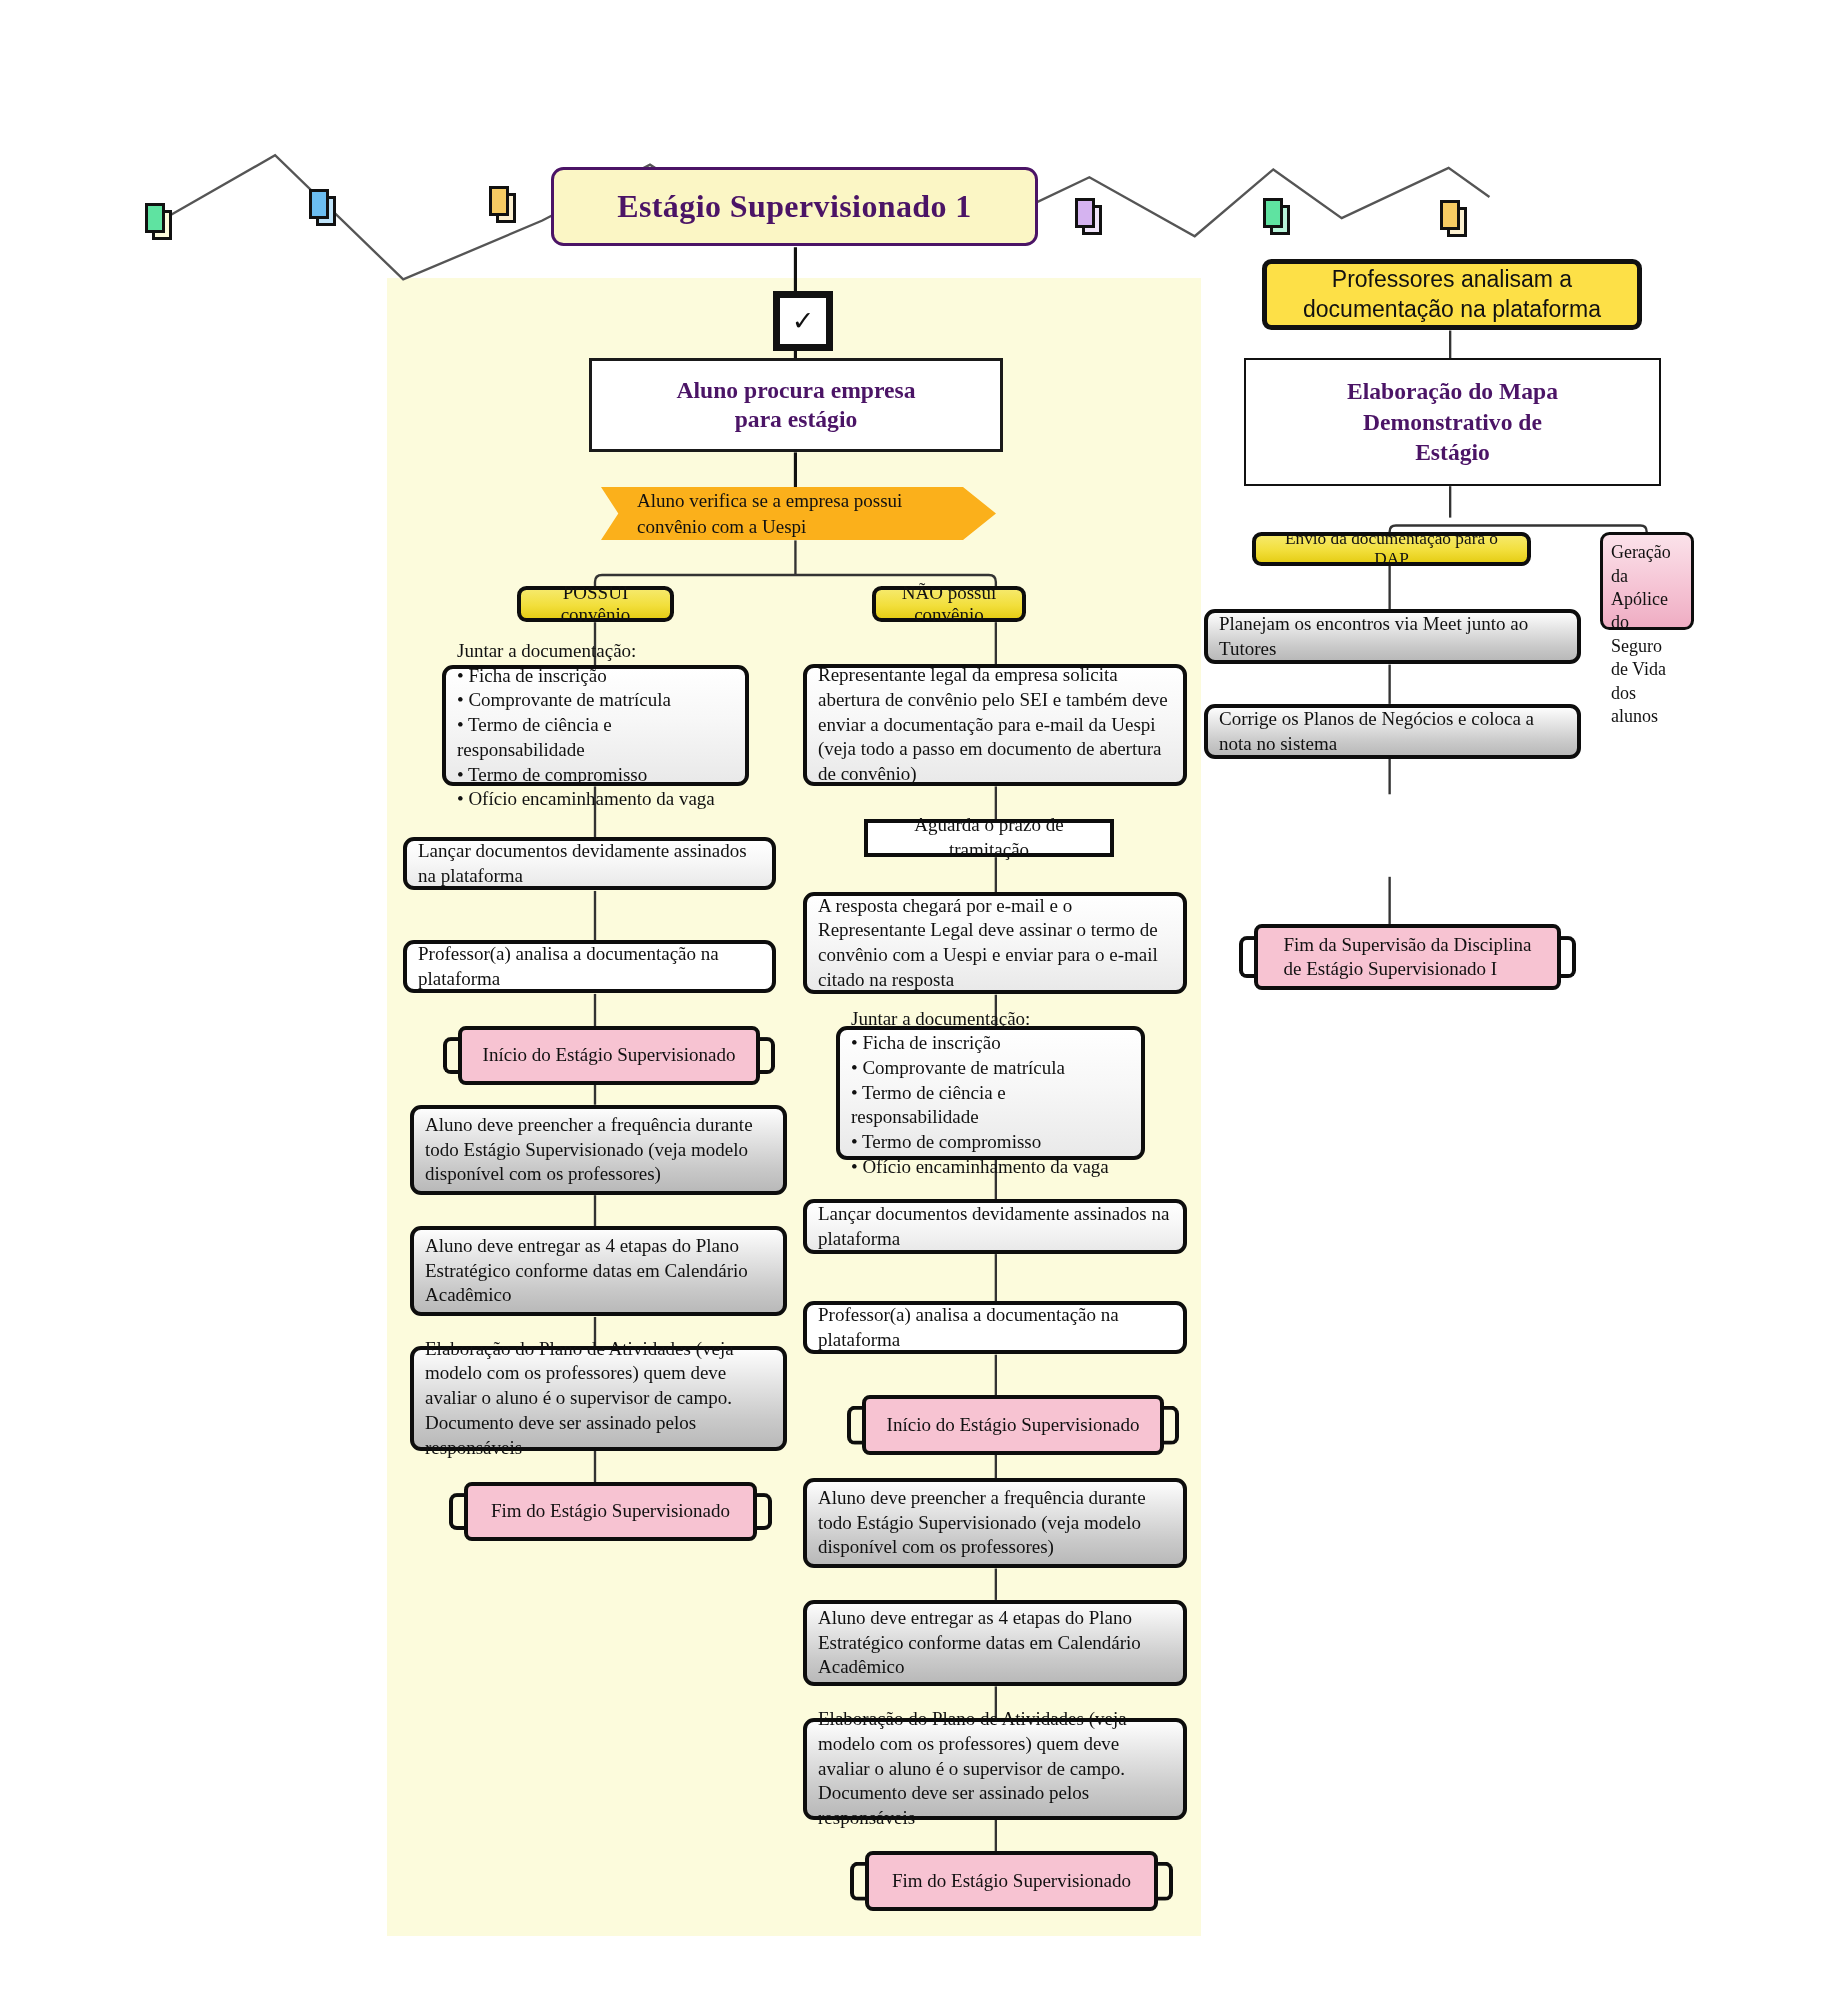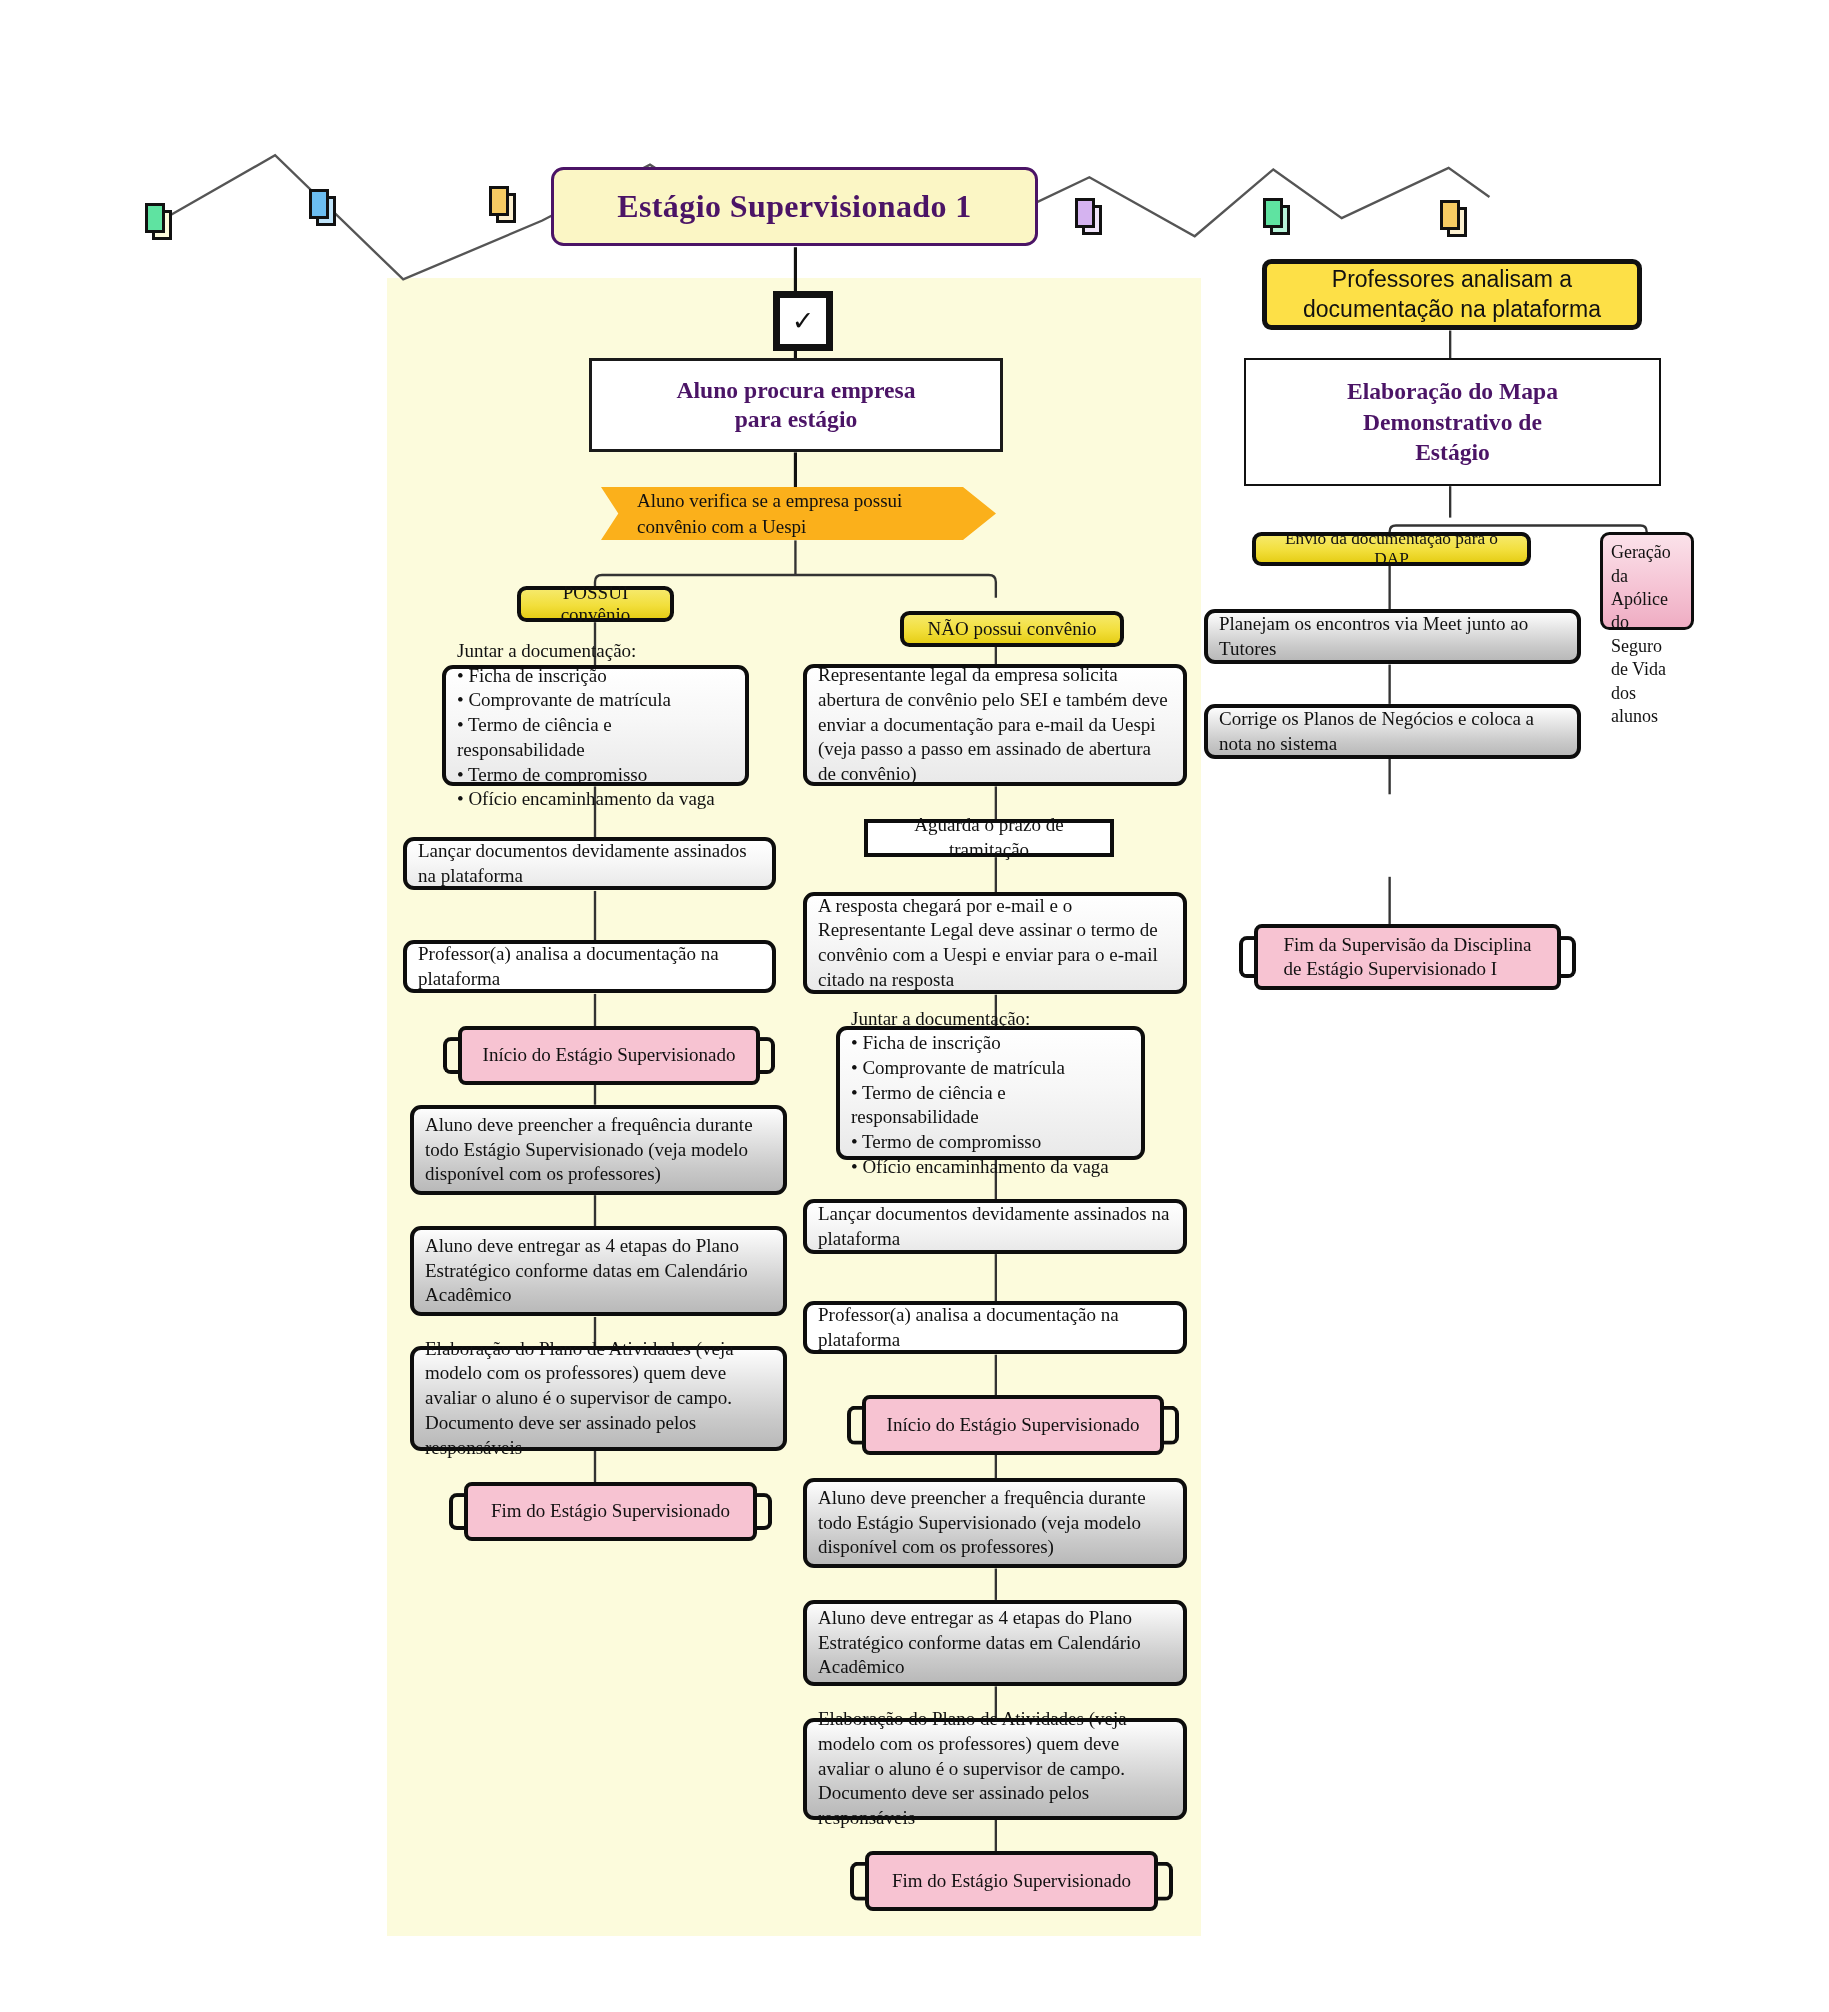--- a/index.html
+++ b/index.html
@@ -208,21 +208,21 @@
   </div>
 
   <div class="node chevron" style="left:601px;top:487px;width:395px;height:53px;">
     <span class="txt" style="white-space:pre-line;">Aluno verifica se a empresa possui
 convênio com a Uespi</span>
   </div>
 
   <div class="node yellowpill" style="left:517px;top:586px;width:157px;height:36px;">
     <span class="txt">POSSUI convênio</span>
   </div>
-  <div class="node yellowpill" style="left:900px;top:586px;width:224px;height:36px;margin-top:25px;">
+  <div class="node yellowpill" style="left:872px;top:586px;width:154px;height:36px;">
     <span class="txt">NÃO possui convênio</span>
   </div>
 
   <div class="node light" style="left:442px;top:665px;width:307px;height:121px;">
     <span class="txt" style="white-space:pre-line;">Juntar a documentação:
 • Ficha de inscrição
 • Comprovante  de matrícula
 • Termo de ciência e responsabilidade
 • Termo de compromisso
 • Ofício encaminhamento da vaga</span>
@@ -250,21 +250,21 @@
 
   <div class="node gray" style="left:410px;top:1346px;width:377px;height:105px;">
     <span class="txt">Elaboração do Plano de Atividades (veja modelo com os professores) quem deve avaliar o aluno é o supervisor de campo. Documento deve ser assinado pelos responsáveis</span>
   </div>
 
   <div class="pink" style="left:464px;top:1482px;width:257px;height:42px;display:flex;align-items:center;">
     <span class="txt">Fim do Estágio Supervisionado</span>
   </div>
 
   <div class="node light" style="left:803px;top:664px;width:384px;height:122px;">
-    <span class="txt">Representante legal da empresa solicita abertura de convênio pelo SEI e também deve enviar a documentação para e-mail da Uespi (veja passo a passo em assinado de abertura de convênio)</span>
+    <span class="txt">Representante legal da empresa solicita abertura de convênio pelo SEI e também deve enviar a documentação para e-mail da Uespi (veja todo a passo em documento de abertura de convênio)</span>
   </div>
 
   <div class="node sharp" style="left:864px;top:819px;width:250px;height:38px;">
     <span class="txt">Aguarda o prazo de tramitação</span>
   </div>
 
   <div class="node light" style="left:803px;top:892px;width:384px;height:102px;">
     <span class="txt">A resposta chegará por e-mail e o Representante Legal deve assinar o termo de convênio com a Uespi e enviar para o e-mail citado na resposta</span>
   </div>
 

